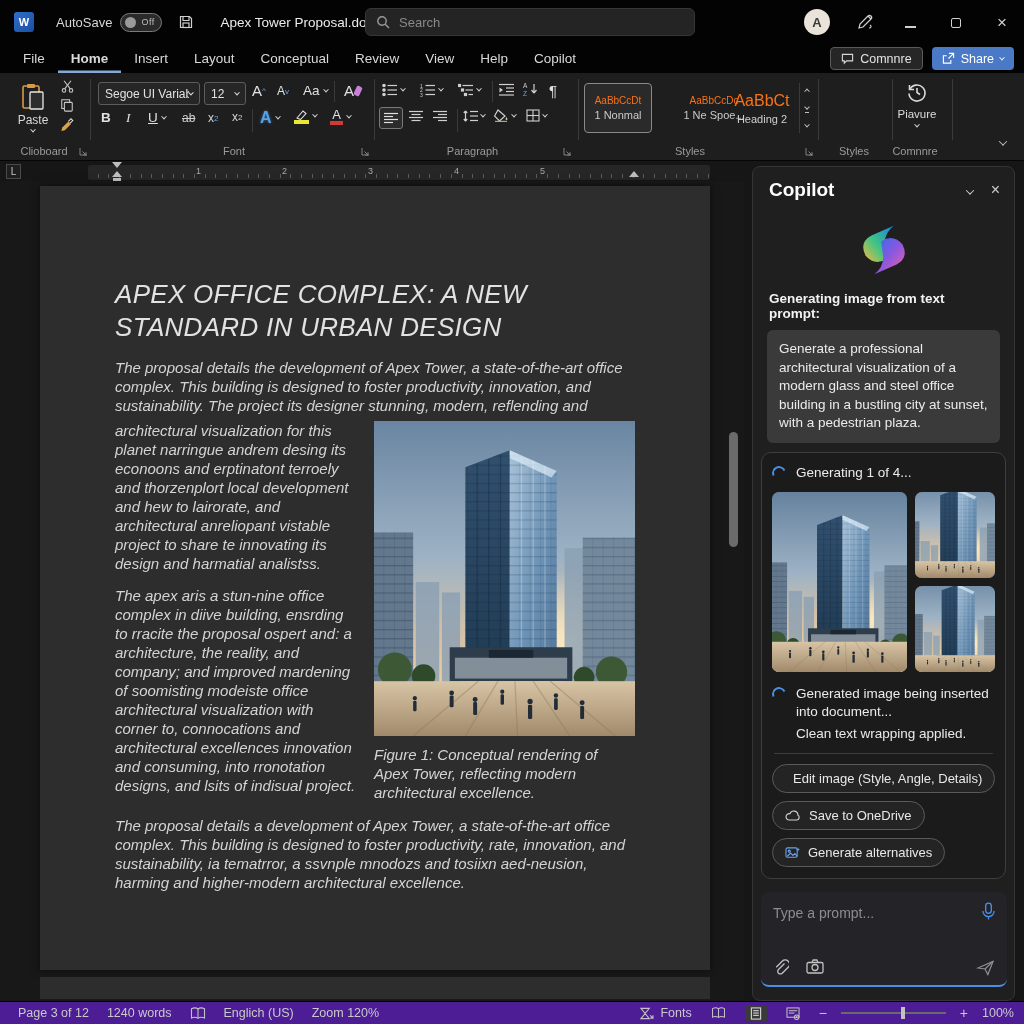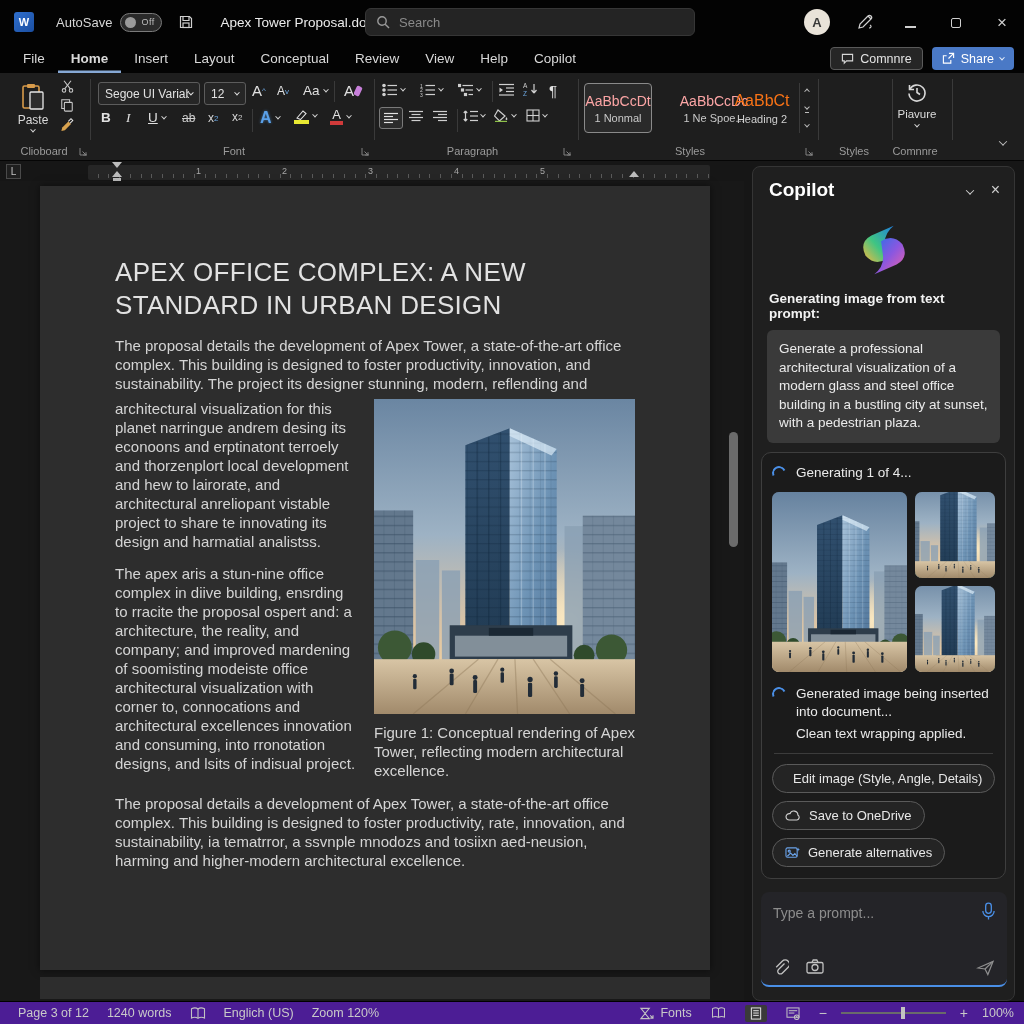--- a/index.html
+++ b/index.html
@@ -45,21 +45,21 @@
   
   .ribbon { position:absolute; top:73px; left:0; right:0; height:88px; background:#1e1e1e; border-bottom:1px solid #050505; }
   .glabel { position:absolute; bottom:3px; font-size:11px; color:#9b9b9b; text-align:center; }
   .big-btn { position:absolute; left:10px; top:4px; width:46px; height:62px; border-radius:4px; display:flex; flex-direction:column; align-items:center; justify-content:center; gap:2px; color:#d9d9d9; font-size:12px; }
   .mini-col { position:absolute; left:60px; top:6px; display:flex; flex-direction:column; gap:5px; }
   .combo { position:absolute; height:23px; background:#262626; border:1px solid #5c5c5c; border-radius:3px; display:flex; align-items:center; padding:0 6px; font-size:12px; color:#e2e2e2; justify-content:space-between; }
   .rbtn { position:absolute; display:flex; align-items:center; justify-content:center; color:#d6d6d6; }
   .rtxt { font-size:13.5px; color:#e0e0e0; }
   .style-card { position:absolute; top:10px; width:68px; height:50px; border:1px solid transparent; border-radius:4px; display:flex; flex-direction:column; align-items:center; justify-content:center; gap:3px; }
   .style-card.sel { border-color:#8a8a8a; background:#2a2a2a; }
-  .style-card .sample { font-size:14px; color:#fca5a5; }
+  .style-card .sample { font-size:10px; color:#f97316; }
   .style-card .sname { font-size:11px; color:#c9c9c9; }
   .style-card.h2 .sample { color:#f97316; font-size:16px; }
   .style-card.h2 .sname { color:#d0d0d0; }
   .gal-arrows { position:absolute; left:799px; top:10px; width:15px; height:50px; border-left:1px solid #3a3a3a; display:flex; flex-direction:column; align-items:center; justify-content:space-around; color:#bdbdbd; }
   .two-line-btn { position:absolute; width:66px; display:flex; flex-direction:column; align-items:center; gap:3px; color:#dcdcdc; font-size:11.5px; text-align:center; line-height:1.25; }
 
   
   .tabsel { position:absolute; left:6px; top:164px; width:15px; height:15px; border:1px solid #4a4a4a; background:#1f1f1f; color:#c2c2c2; font-size:10px; display:flex; align-items:center; justify-content:center; }
   .ruler { position:absolute; left:88px; top:165px; width:622px; height:15px; background:#262626; border-radius:2px;
     background-image:repeating-linear-gradient(90deg, transparent 0 9.7px, #5a5a5a 9.7px 10.7px);
@@ -67,21 +67,21 @@
   .ruler .num { position:absolute; top:1px; font-size:9px; color:#a8a8a8; }
   .ind-first { position:absolute; left:24px; top:-3px; width:0; height:0; border-left:5px solid transparent; border-right:5px solid transparent; border-top:6px solid #bdbdbd; }
   .ind-hang  { position:absolute; left:24px; top:6px; width:0; height:0; border-left:5px solid transparent; border-right:5px solid transparent; border-bottom:6px solid #bdbdbd; }
   .ind-box   { position:absolute; left:25px; top:13px; width:8px; height:5px; background:#bdbdbd; }
   .ind-right { position:absolute; left:541px; top:6px; width:0; height:0; border-left:5px solid transparent; border-right:5px solid transparent; border-bottom:6px solid #bdbdbd; }
 
   
   .doc-area { position:absolute; top:181px; left:0; width:744px; height:820px; background:#181818; }
   .page { position:absolute; left:40px; top:5px; width:670px; height:784px; background:#2d2d2d; box-shadow:0 0 8px rgba(0,0,0,.55); }
   .page2 { position:absolute; left:40px; top:796px; width:670px; height:22px; background:#2d2d2d; }
-  .page-inner { padding:70px 75px 0 75px; }
+  .page-inner { padding:92px 75px 0 75px;font-style:italic; }
   .doc-h1 { font-size:26px; font-weight:400; letter-spacing:.3px; color:#e2e2e2; line-height:1.26; margin-bottom:14px; }
   .doc-p { font-size:15px; color:#d4d4d4; line-height:19px; }
   .wrap-row { display:flex; gap:14px; margin-top:6px; }
   .wrap-left { width:245px; }
   .wrap-left .doc-p + .doc-p { margin-top:13px; }
   .wrap-right { width:261px; }
   .figure { width:261px; height:315px; overflow:hidden; background:#5a6a78; }
   .figure svg { width:100%; height:100%; }
   .caption { margin-top:9px; }
   .lastp { margin-top:14px; }

